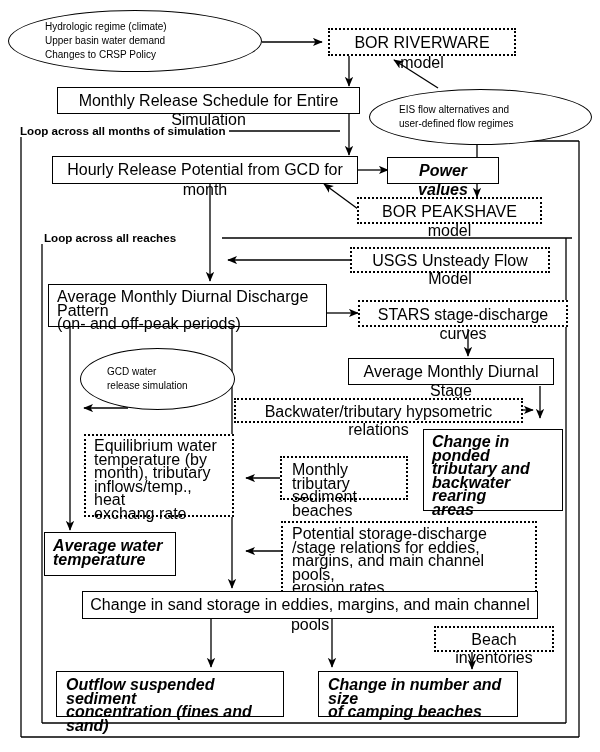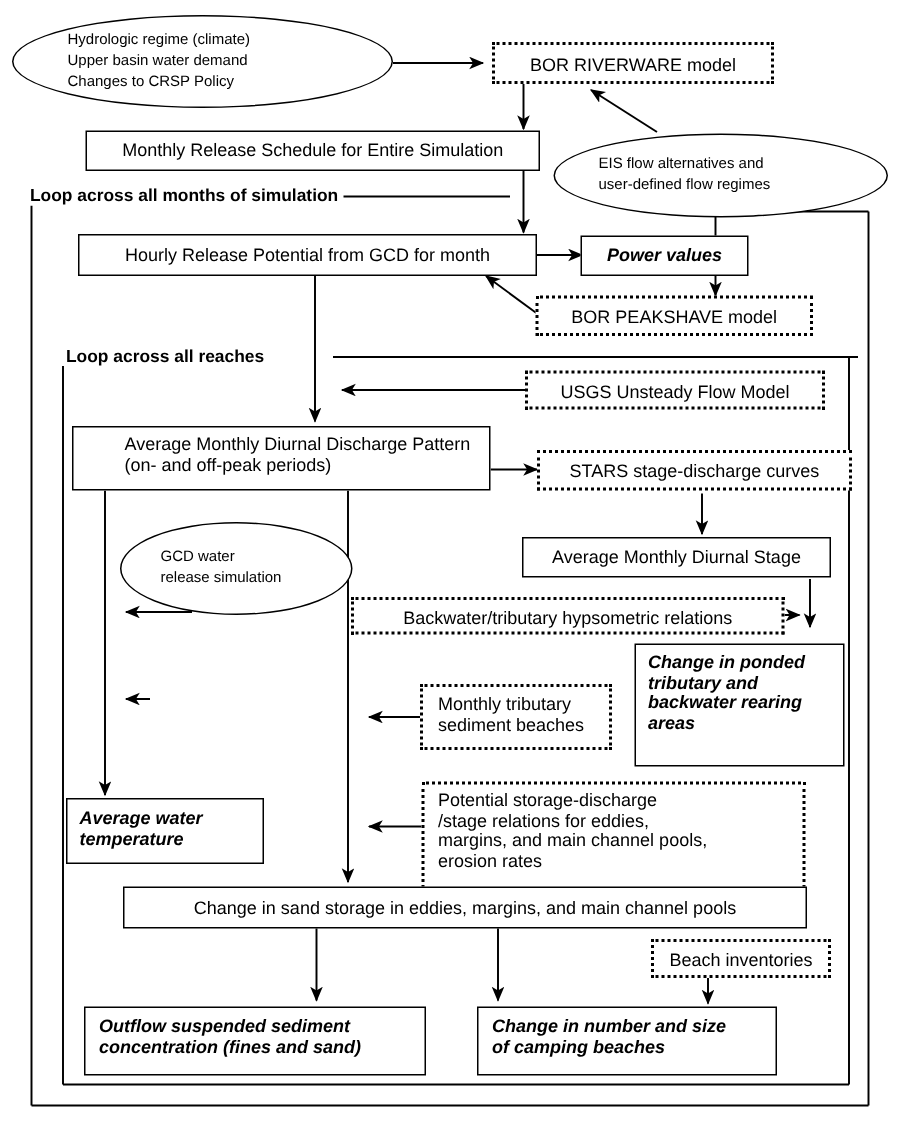--- a/index.html
+++ b/index.html
@@ -2,21 +2,21 @@
 <html><head>
 <meta charset="utf-8">
 <style>
   html,body{margin:0;padding:0;background:#ffffff;}
   body{font-family:"Liberation Sans", sans-serif;}
   #stage{position:relative;width:600px;height:752px;background:#fff;overflow:hidden;}
   svg#wires{position:absolute;left:0;top:0;width:600px;height:752px;}
   .node{position:absolute;box-sizing:border-box;background:#fff;}
   .solid{border:1.4px solid #000;}
   .dotted{border:2.2px dotted #000;}
-  .node .txt{display:block;padding:3px 6px;font-size:12px;line-height:13.6px;color:#000;}
+  .node .txt{display:block;padding:3px 6px;font-size:16px;line-height:13.6px;color:#000;}
   .ctr .txt{text-align:center;}
   .bold-ital .txt{font-weight:bold;font-style:italic;}
   .ell{position:absolute;box-sizing:border-box;border:1.2px solid #000;border-radius:50%;
        background:#fff;display:flex;align-items:center;justify-content:flex-start;}
   .ell .txt{font-size:10px;line-height:13.8px;padding:0 0 0 0;}
   .looplbl{position:absolute;font-size:11.6px;font-weight:bold;color:#000;white-space:nowrap;background:#fff;padding:0 3px;}
 </style>
 </head>
 <body>
 
@@ -125,21 +125,21 @@
   </div>
 
   <div class="node dotted ctr" style="left:357px;top:197px;width:185px;height:27px;">
     <span class="txt" style="white-space:pre-line;line-height:19px;">BOR PEAKSHAVE model</span>
   </div>
 
   <div class="node dotted ctr" style="left:350px;top:247px;width:200px;height:26px;">
     <span class="txt" style="white-space:pre-line;line-height:18px;">USGS Unsteady Flow Model</span>
   </div>
 
-  <div class="node solid" style="left:48px;top:284px;width:279px;height:43px;padding-left:26px;">
+  <div class="node solid" style="left:48px;top:284px;width:279px;height:43px;">
     <span class="txt" style="white-space:pre-line;padding-top:5px;padding-left:8px;">Average Monthly Diurnal Discharge Pattern
 (on- and off-peak periods)</span>
   </div>
 
   <div class="node dotted ctr" style="left:358px;top:300px;width:210px;height:27px;">
     <span class="txt" style="white-space:pre-line;line-height:19px;">STARS stage-discharge curves</span>
   </div>
 
   <div class="node solid ctr" style="left:348px;top:358px;width:206px;height:27px;">
     <span class="txt" style="white-space:pre-line;line-height:19px;">Average Monthly Diurnal Stage</span>
@@ -149,20 +149,27 @@
     <span class="txt" style="white-space:pre-line;line-height:18px;">Backwater/tributary hypsometric relations</span>
   </div>
 
   <div class="node solid bold-ital" style="left:423px;top:429px;width:140px;height:82px;">
     <span class="txt" style="white-space:pre-line;padding-top:5px;padding-left:8px;">Change in ponded
 tributary  and
 backwater rearing
 areas</span>
   </div>
 
+  <div class="node dotted" style="left:84px;top:434px;width:150px;height:83px;">
+    <span class="txt" style="white-space:pre-line;padding-top:3px;padding-left:8px;">Equilibrium water
+temperature (by
+month), tributary
+inflows/temp., heat
+exchang rate</span>
+  </div>
 
   <div class="node dotted" style="left:280px;top:456px;width:128px;height:44px;">
     <span class="txt" style="white-space:pre-line;padding-top:5px;padding-left:10px;">Monthly tributary
 sediment beaches</span>
   </div>
 
   <div class="node solid bold-ital" style="left:44px;top:532px;width:132px;height:44px;">
     <span class="txt" style="white-space:pre-line;padding-top:6px;padding-left:8px;">Average water
 temperature</span>
   </div>

